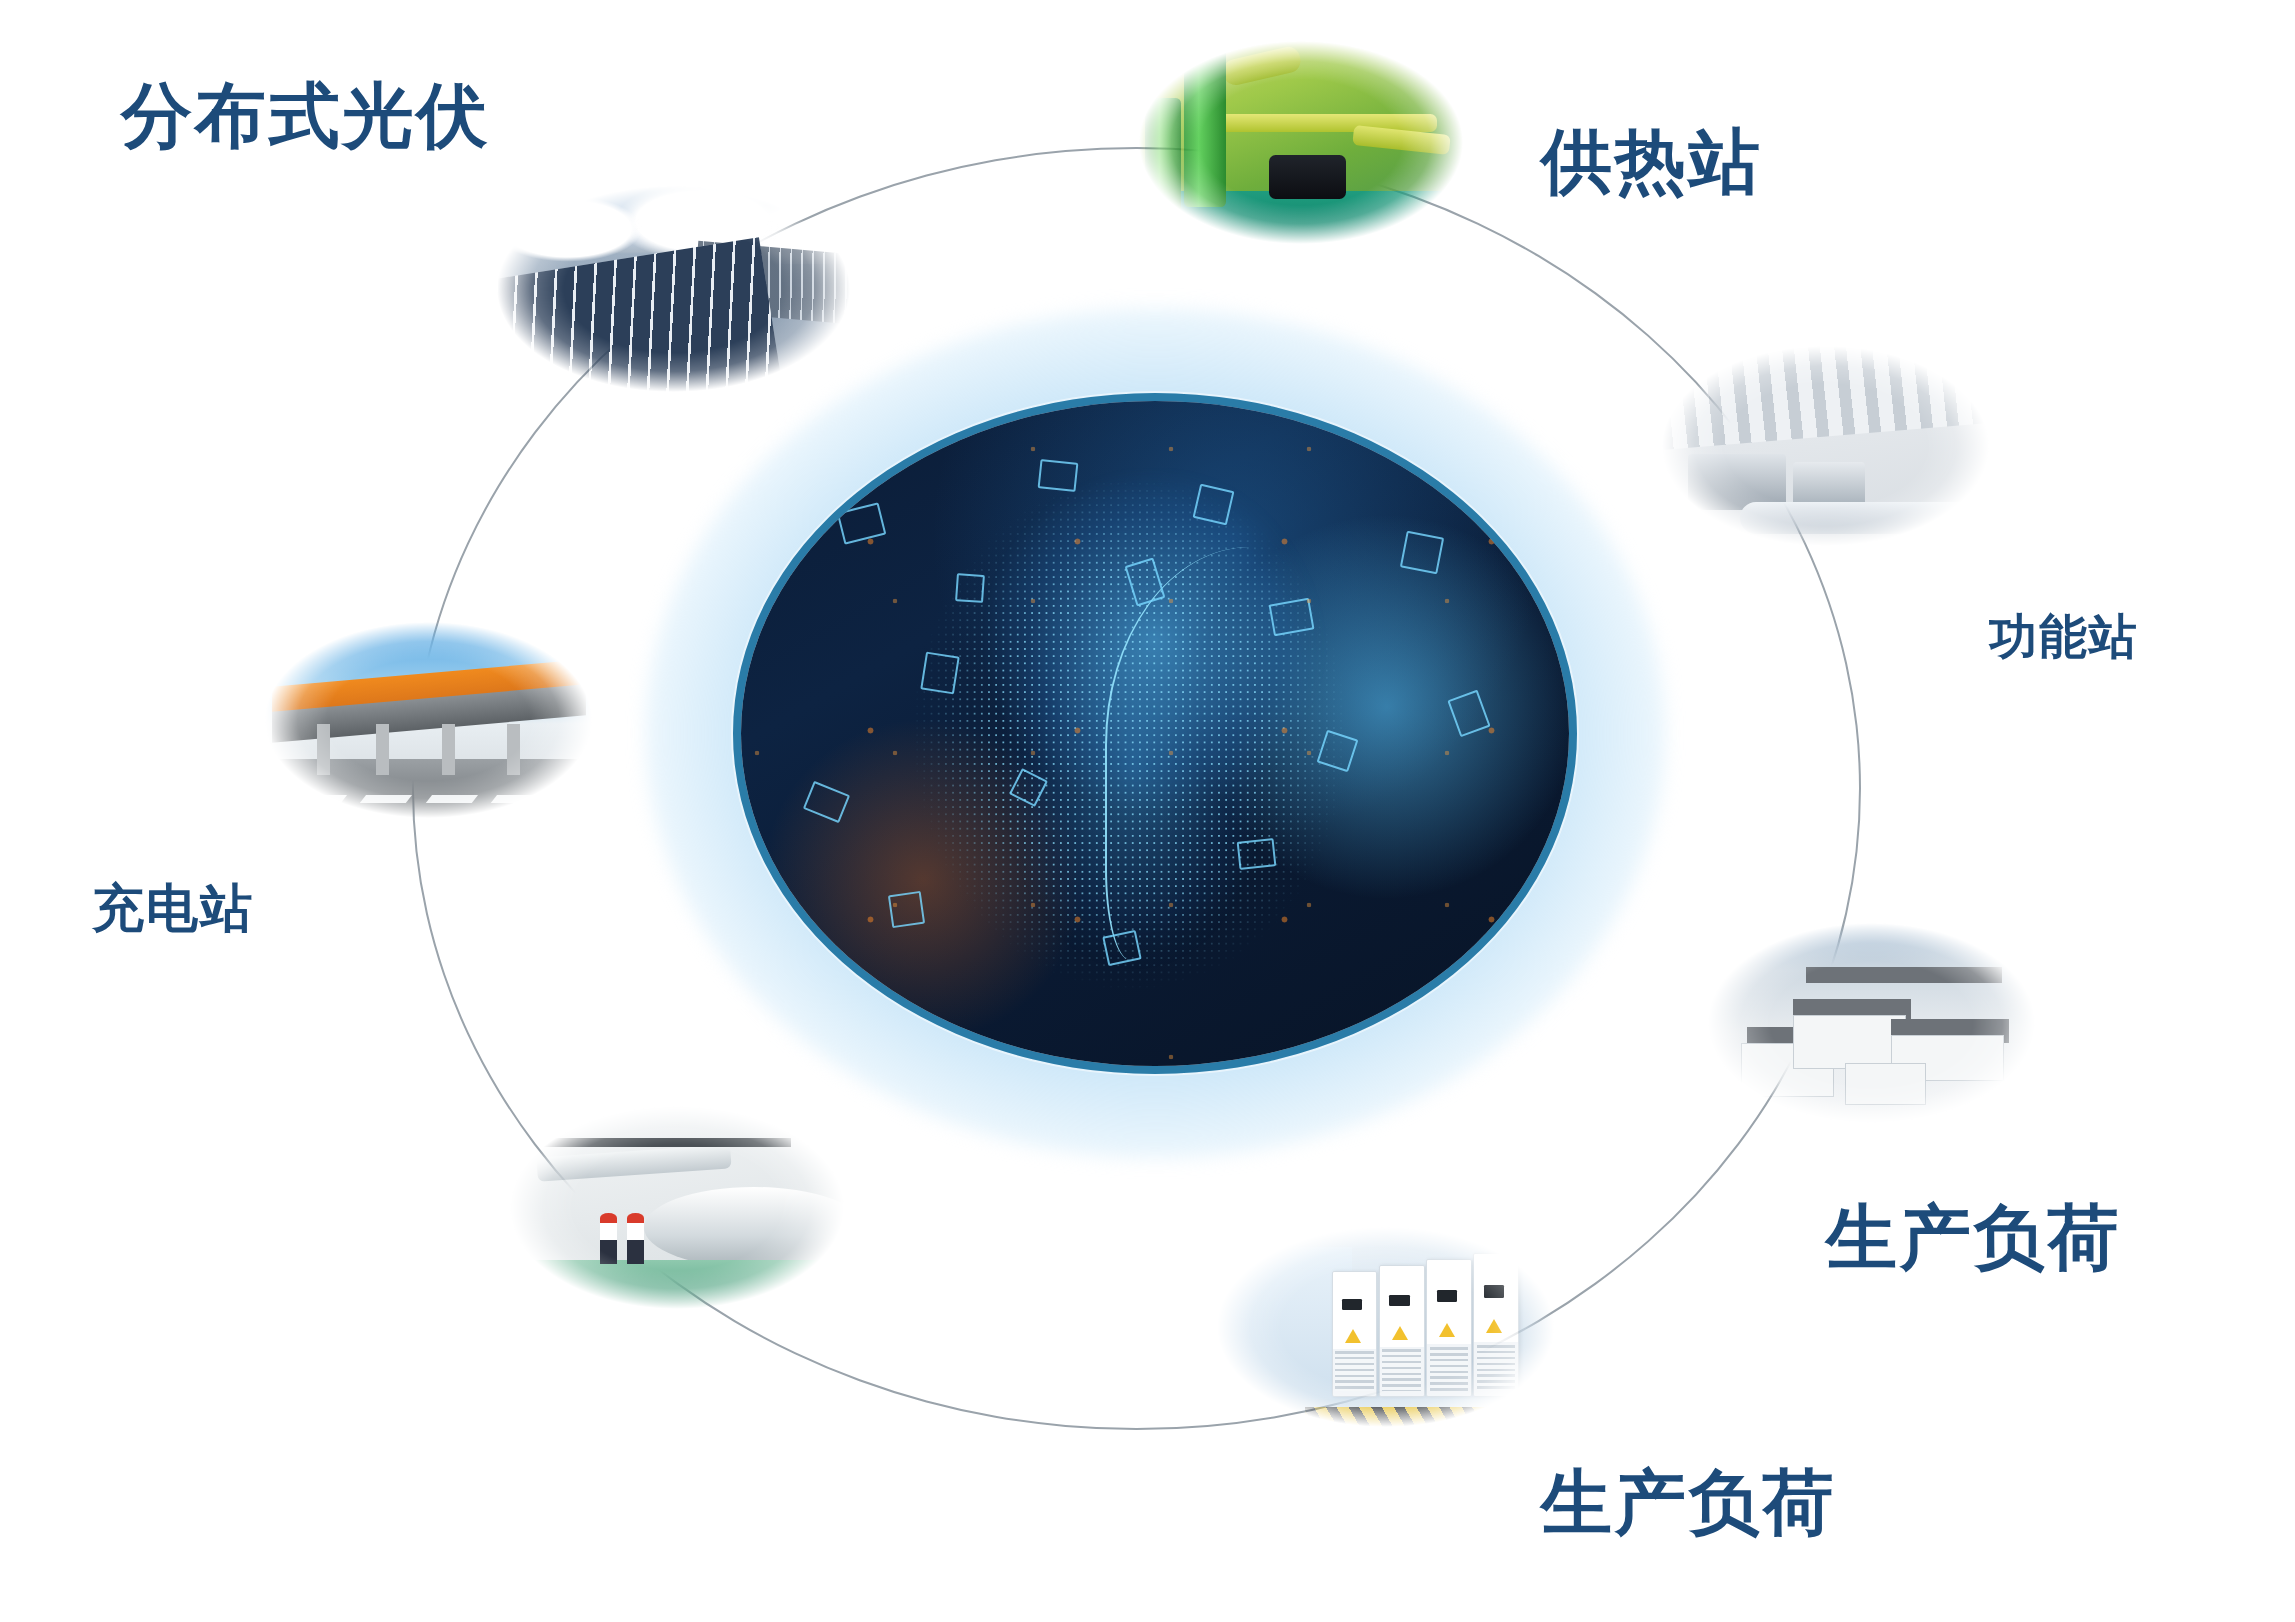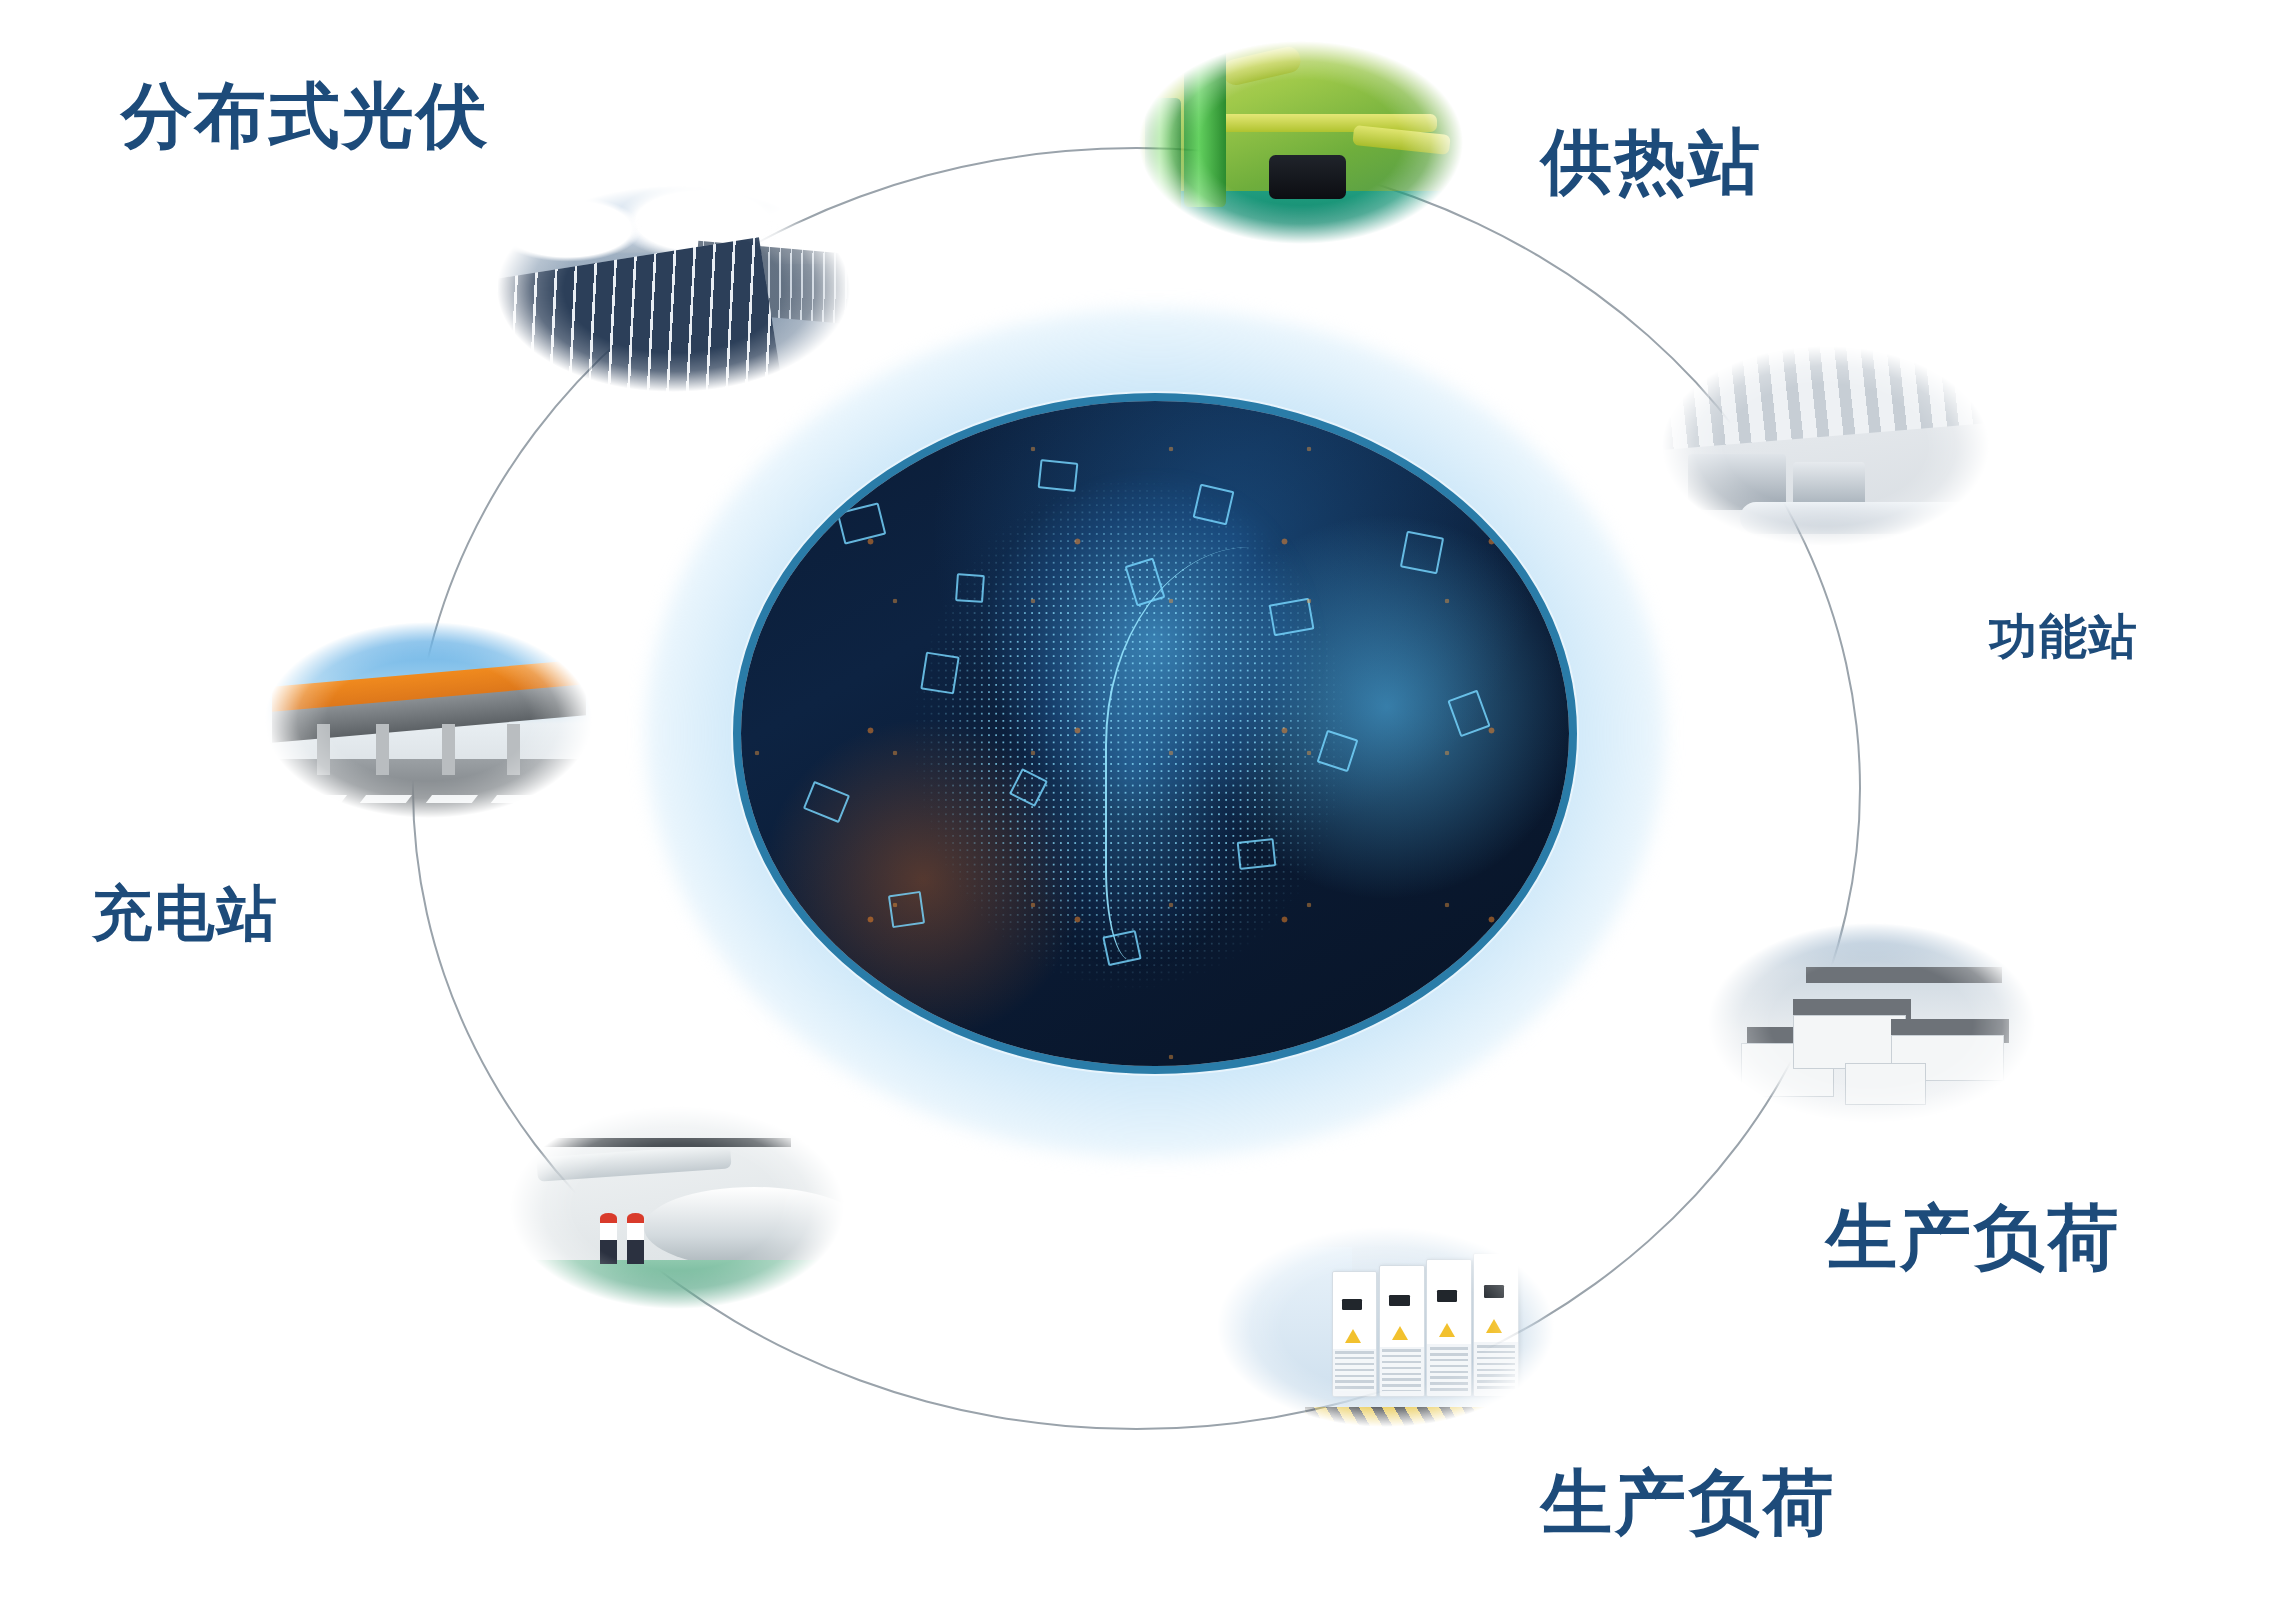--- a/index.html
+++ b/index.html
@@ -285,16 +285,16 @@
       <div class="col" style="left:16%"></div>
         <div class="col" style="left:34%"></div>
       <div class="col" style="left:54%"></div>
         <div class="col" style="left:74%"></div>
       <div class="stripe" style="left:10%;width:14%"></div>
       <div class="stripe" style="left:30%;width:14%"></div>
       <div class="stripe" style="left:50%;width:14%"></div>
       <div class="stripe" style="left:70%;width:14%"></div>
     </div>
   </div>
-  <div class="label" style="left:92px;top:874px;font-size:60px;">充电站</div>
+  <div class="label" style="left:92px;top:874px;font-size:52px;">充电站</div>
 
 </div>
 
 
 </body></html>

